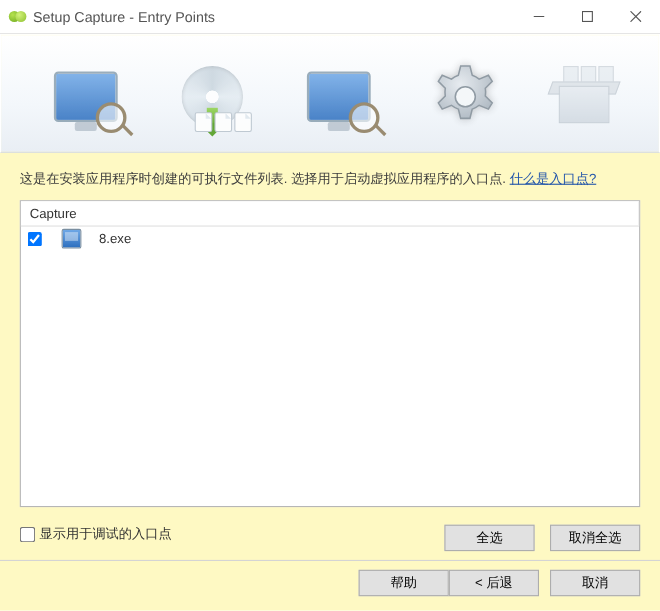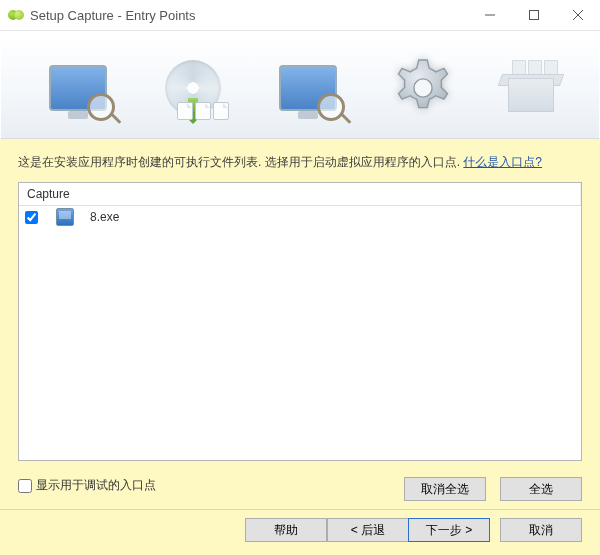--- a/index.html
+++ b/index.html
@@ -321,31 +321,30 @@
         </div>
       </div>
   </div>
 
   <div class="options-row">
     <label class="options-left">
       <input type="checkbox" style="">
       <span>显示用于调试的入口点</span>
     </label>
     <div class="options-right">
+      <button class="btn">全选</button>
       <button class="btn">取消全选</button>
-      <button class="btn">全选</button>
     </div>
   </div>
 
   <div class="sep"></div>
 
   <div class="footer">
     <button class="btn">帮助</button>
     <div class="footer-right">
       <div class="grp">
         <button class="btn">&lt; 后退</button>
-        <button class="btn primary">下一步 &gt;</button>
       </div>
       <button class="btn">取消</button>
     </div>
   </div>
 
 </div>
 
 </body></html>

